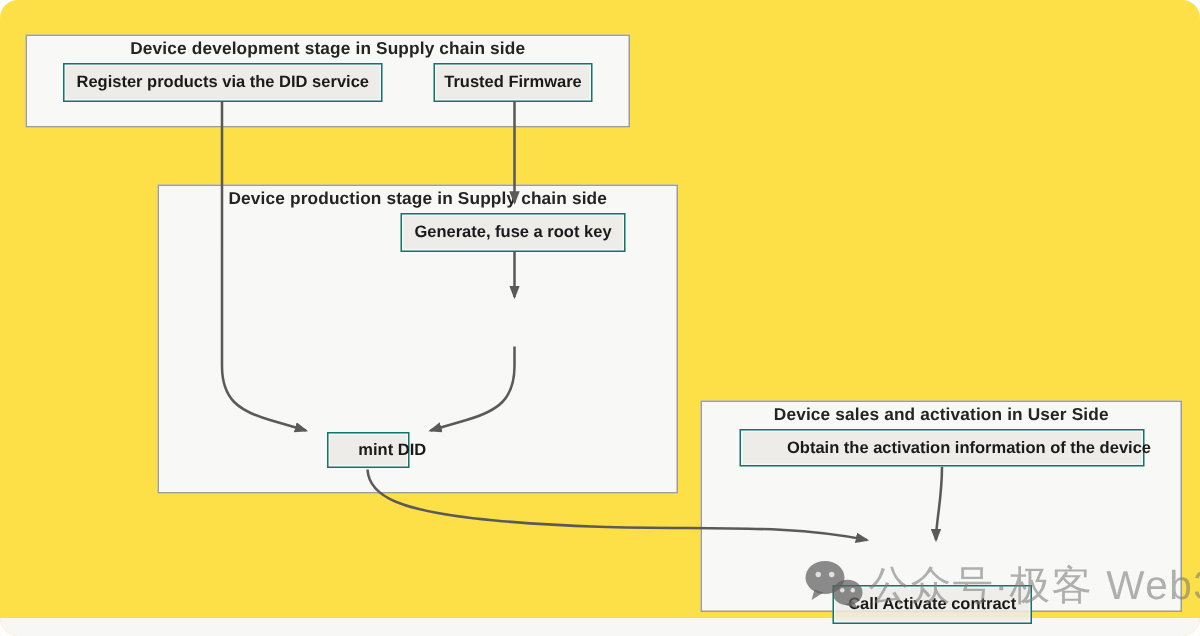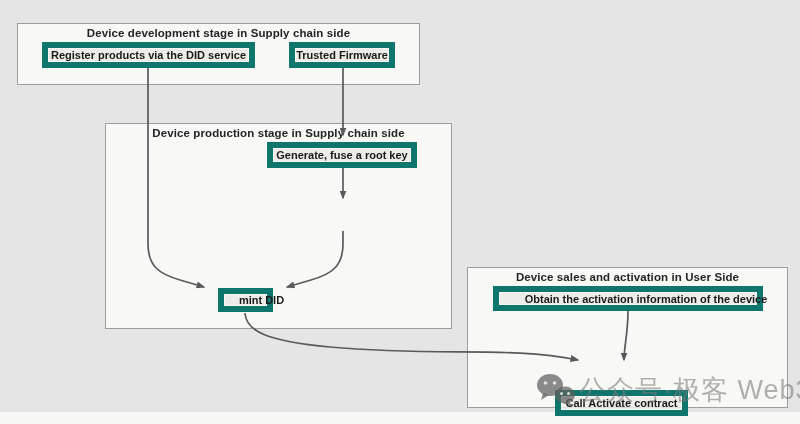--- a/index.html
+++ b/index.html
@@ -1,36 +1,36 @@
 <!DOCTYPE html>
 <html><head>
 <meta charset="utf-8">
 <style>
   html,body { margin:0; padding:0; }
   body { font-family: "Liberation Sans", sans-serif; }
   .stage {
     position:relative; width:800px; height:424px;
-    background:#e5e5e5; overflow:hidden;
+    background:#fde047; overflow:hidden;border-radius:12px;
   }
   .stage::after{ 
     content:""; position:absolute; left:0; right:0; bottom:0; height:12px;
     background:#f7f7f5; pointer-events:none;
   }
   .group {
     position:absolute; background:#f8f8f6; border:1px solid #9d9d9b;
     z-index:1; box-sizing:border-box;
   }
   .group-title {
     position:absolute; top:3px; left:0; width:100%; text-align:center;
     font-size:11.5px; font-weight:600; color:#242424; letter-spacing:.1px;
     white-space:nowrap;
   }
   .node {
     position:absolute; z-index:3; box-sizing:border-box;
-    background:#edece9; border:6px solid #0f766e;
+    background:#edece9; border:1px solid #0f766e;
     box-shadow: inset 0 0 0 1px rgba(255,255,255,.55);
     display:flex; align-items:center; justify-content:center;
     font-size:11px; font-weight:600; color:#1a1a1a; white-space:nowrap;
   }
   svg.edges { position:absolute; left:0; top:0; z-index:2; }
   svg.edges path.edge { fill:none; stroke:#5a5a5a; stroke-width:1.7; }
   .watermark {
     position:absolute; left:536px; top:372px; z-index:4;
     display:flex; align-items:center; gap:3px; pointer-events:none;
   }

